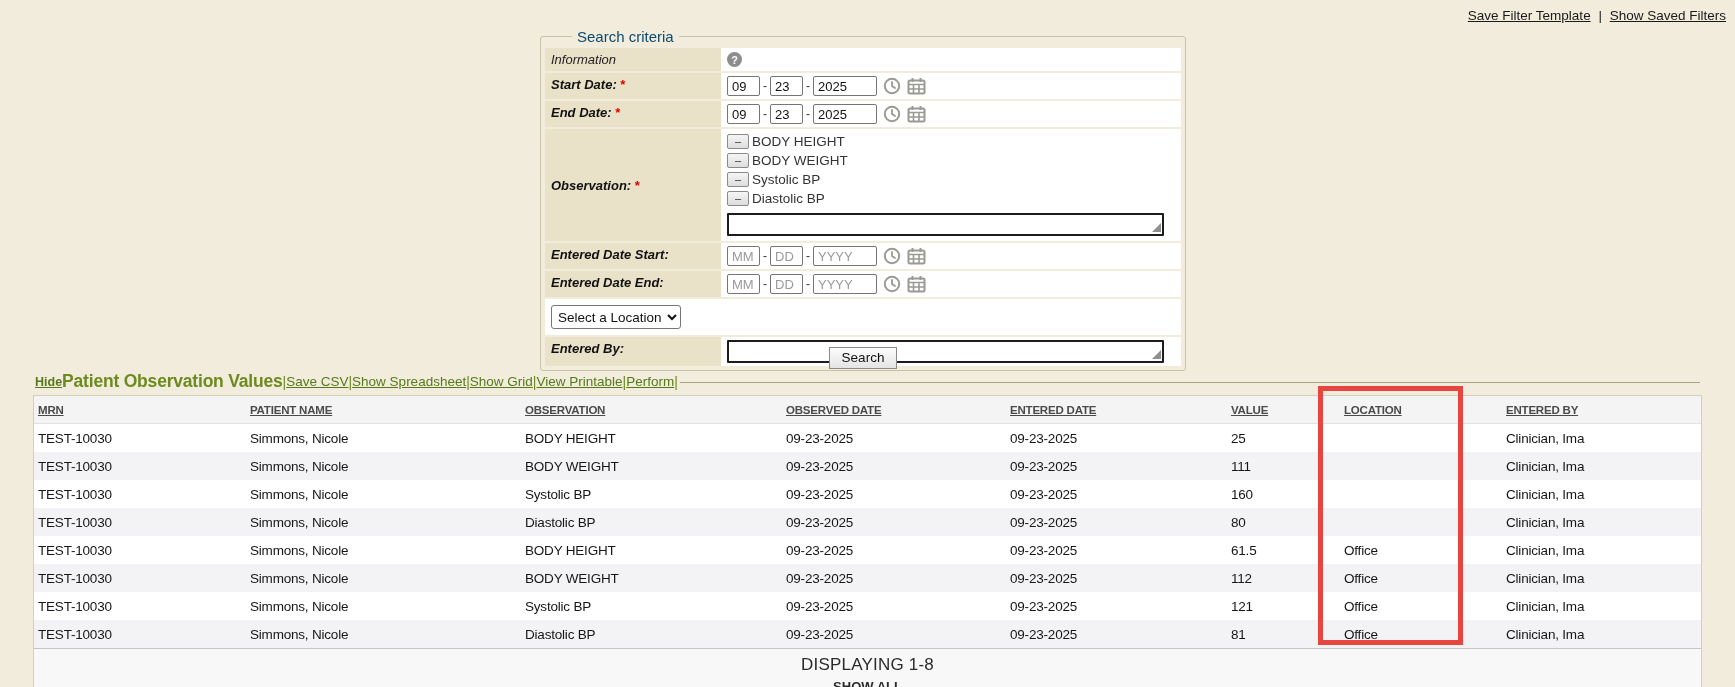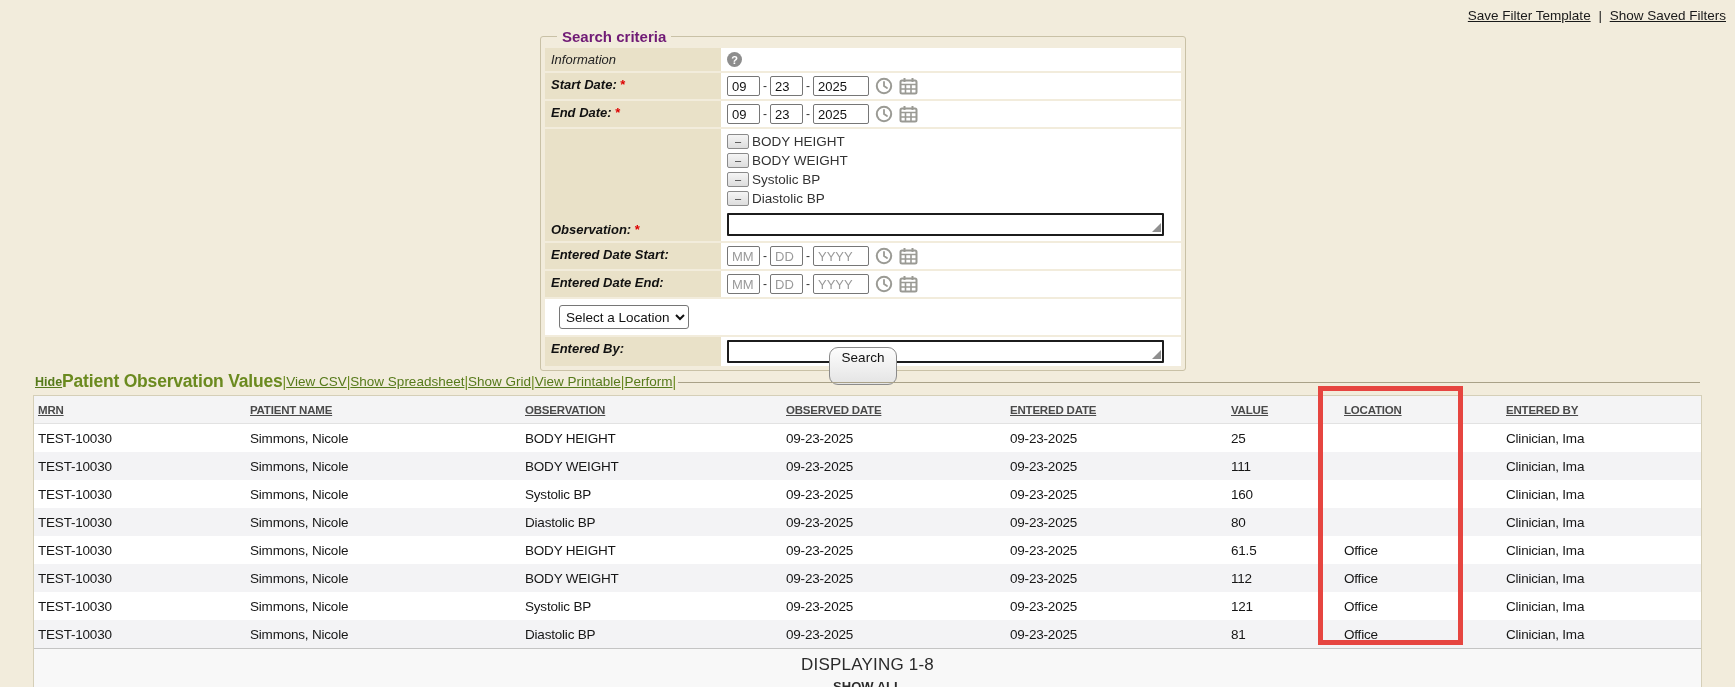--- a/index.html
+++ b/index.html
@@ -20,22 +20,22 @@
   .top-links .lnk { text-decoration: underline; color: #1a1a1a; }
   .top-links .sep { margin: 0 4px; }
 
   
   fieldset.search {
     position: absolute; left: 540px; top: 28px; width: 646px;
     border: 1px solid #c9c1a6; border-radius: 3px;
     padding: 3px 4px 4px 4px; background: #f2ecdc;
   }
   fieldset.search legend {
-    margin-left: 12px; padding: 0 5px;
-    color: #701a75; font-weight: bold; font-size: 15px;
+    margin-left: 27px; padding: 0 5px;
+    color: #0c4a6e; font-weight: normal; font-size: 15px;
   }
   .form-row { display: flex; margin-bottom: 2px; }
   .form-row:last-child { margin-bottom: 0; }
   .form-label {
     width: 176px; flex: 0 0 176px;
     background: #e9e1c8; padding: 4px 6px 3px 6px;
     font-size: 13px; font-weight: bold; line-height: 1.25; font-style: italic;
   }
   .form-label.plain { font-weight: normal; color: #222; }
   .req { color: #dd0000; font-weight: bold; margin-left: 3px; }
@@ -45,21 +45,21 @@
     font-size: 13px;
   }
   .form-input.col { flex-direction: column; align-items: flex-start; gap: 2px; padding-top: 4px; padding-bottom: 5px; }
 
   input.dbox {
     height: 20px; border: 1px solid #767676; border-radius: 2px;
     font-size: 13px; font-family: "Liberation Sans", sans-serif;
     padding: 1px 4px; color: #111; background: #fff;
   }
   input.dbox::placeholder { color: #9a9a9a; }
-  .w2 { width: 33px; } .w4 { width: 56px; }
+  .w2 { width: 33px; } .w4 { width: 64px; }
   .dash { color: #333; font-size: 12px; }
 
   .icon-btn { display: inline-flex; align-items: center; margin-left: 3px; cursor: pointer; }
 
   .obs-item { display: flex; align-items: center; gap: 3px; line-height: 17px; }
   .minus-btn {
     width: 22px; height: 15px; font-size: 11px; line-height: 11px;
     border: 1px solid #8a8a8a; border-radius: 2px;
     background: linear-gradient(#f5f5f5, #dddddd);
     color: #333; cursor: pointer; text-align: center; padding: 0;
@@ -74,27 +74,27 @@
     font-size: 13px; padding: 1px 5px; font-family: "Liberation Sans", sans-serif;
   }
   .grip {
     position: absolute; right: 3px; bottom: 4px; width: 0; height: 0;
     border-left: 9px solid transparent; border-bottom: 9px solid #8f8f8f;
     pointer-events: none;
   }
   select.loc {
     height: 24px; font-size: 13.5px; font-family: "Liberation Sans", sans-serif;
     border: 1px solid #767676; border-radius: 3px; background: #fff; color: #111;
-    padding: 1px 2px; margin: 3px 8px;
+    padding: 1px 2px; margin: 3px 0;
   }
 
   .search-btn-row { position: absolute; left: 540px; top: 347px; width: 646px; text-align: center; }
   button.search-btn {
     font-size: 13.5px; font-family: "Liberation Sans", sans-serif;
-    padding: 2px 12px 19px 12px; border: 1px solid #8a8a8a; border-radius: 9px;
+    padding: 2px 12px 3px 12px; border: 1px solid #8a8a8a; border-radius: 0;
     background: linear-gradient(#fdfdfd, #e4e4e4); color: #111; cursor: pointer;
   }
 
   
   .results { position: absolute; left: 33px; top: 371px; width: 1669px; }
   .toolbar {
     display: flex; align-items: center; 
     padding: 0 0 3px 2px; white-space: nowrap;
   }
   .hide-link { font-size: 12.5px; font-weight: bold; color: #567a1b; text-decoration: underline; }
@@ -210,21 +210,21 @@
             <rect x="1.5" y="3.5" width="16" height="13" rx="1.5" fill="none" stroke="#9a9a94" stroke-width="2"></rect>
             <line x1="5.5" y1="1" x2="5.5" y2="5" stroke="#9a9a94" stroke-width="2"></line>
             <line x1="13.5" y1="1" x2="13.5" y2="5" stroke="#9a9a94" stroke-width="2"></line>
             <path d="M2 7.5h15M6.5 7.5v9M12 7.5v9M2 12h15" stroke="#9a9a94" stroke-width="1.6"></path>
           </svg>
       </span>
     </div>
   </div>
 
   <div class="form-row">
-    <div class="form-label" style="display:flex;align-items:flex-end;">
+    <div class="form-label" style="display:flex;align-items:center;">
       <span>Observation:</span>
         <span class="req">*</span>
     </div>
     <div class="form-input col">
       <div class="obs-item">
         <button class="minus-btn">–</button>
         <span class="obs-label">BODY HEIGHT</span>
       </div>
       <div class="obs-item">
         <button class="minus-btn">–</button>
@@ -316,21 +316,21 @@
 
 <div class="search-btn-row">
   <button class="search-btn">Search</button>
 </div>
 
 <div class="results">
   <div class="toolbar">
     <span class="hide-link">Hide</span>
     <span class="pov-title">Patient Observation Values</span>
     <span class="tb-sep">|</span>
-    <span class="tb-link">View CSV</span>
+    <span class="tb-link">Save CSV</span>
     <span class="tb-sep">|</span>
     <span class="tb-link">Show Spreadsheet</span>
     <span class="tb-sep">|</span>
     <span class="tb-link">Show Grid</span>
     <span class="tb-sep">|</span>
     <span class="tb-link">View Printable</span>
     <span class="tb-sep">|</span>
     <span class="tb-link">Perform</span>
     <span class="tb-sep">|</span>
     <span class="toolbar-rule"></span>

